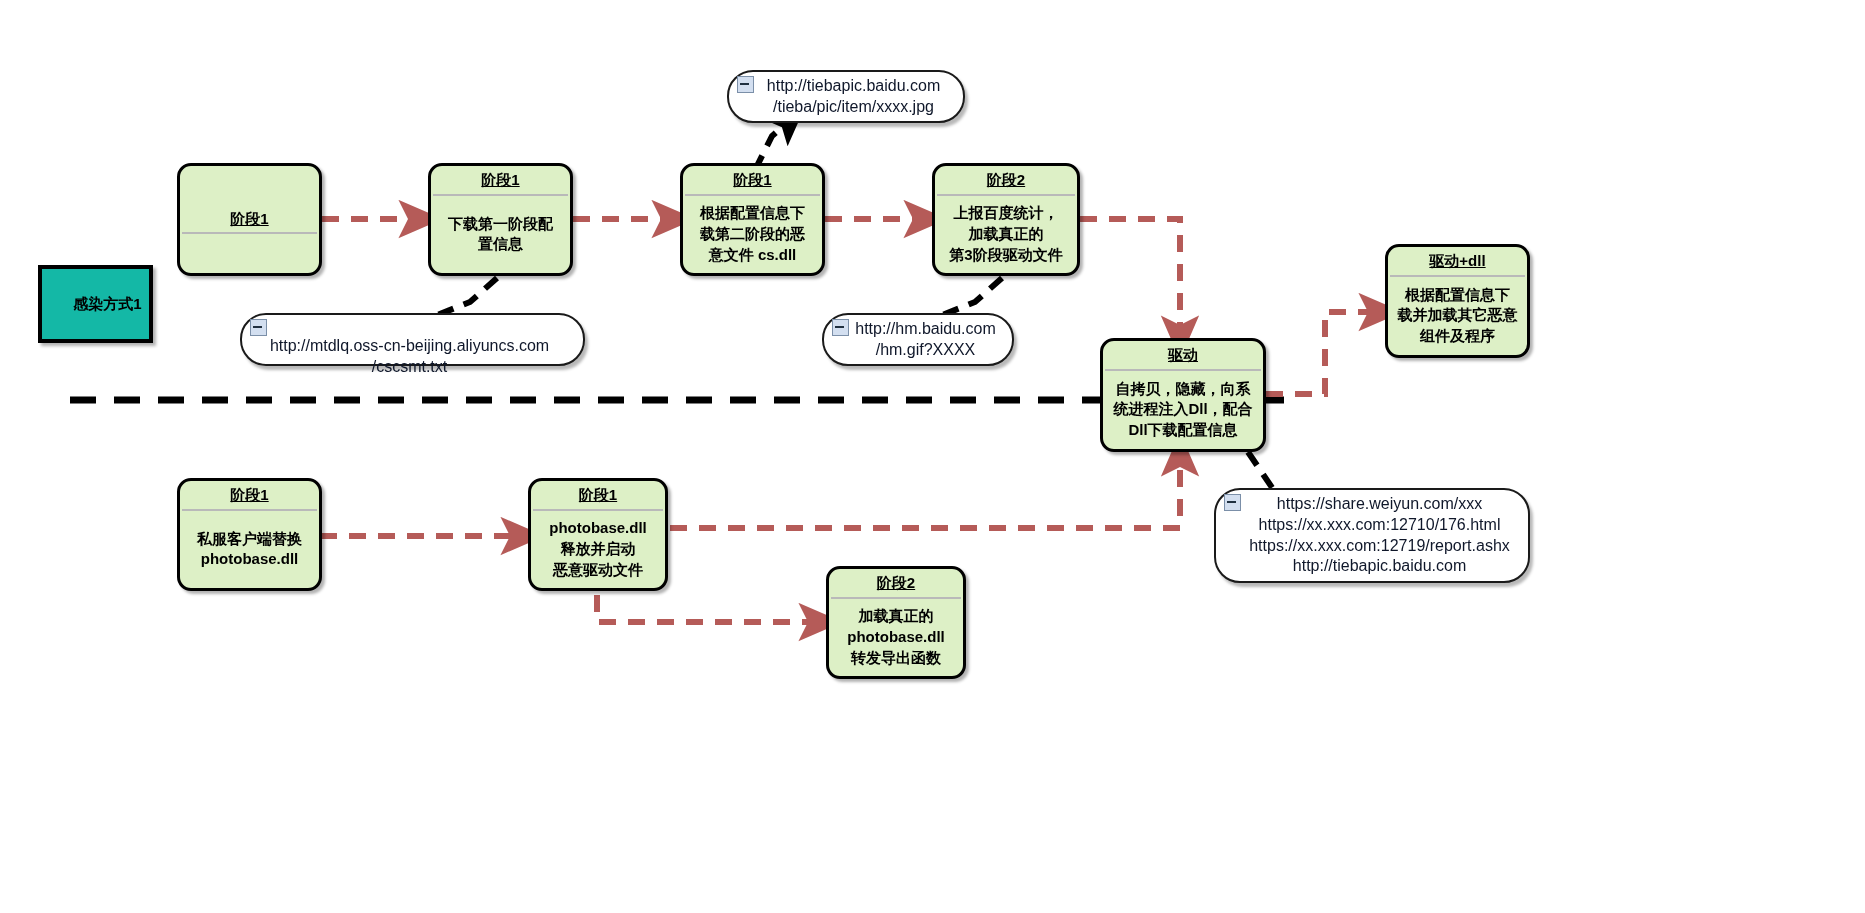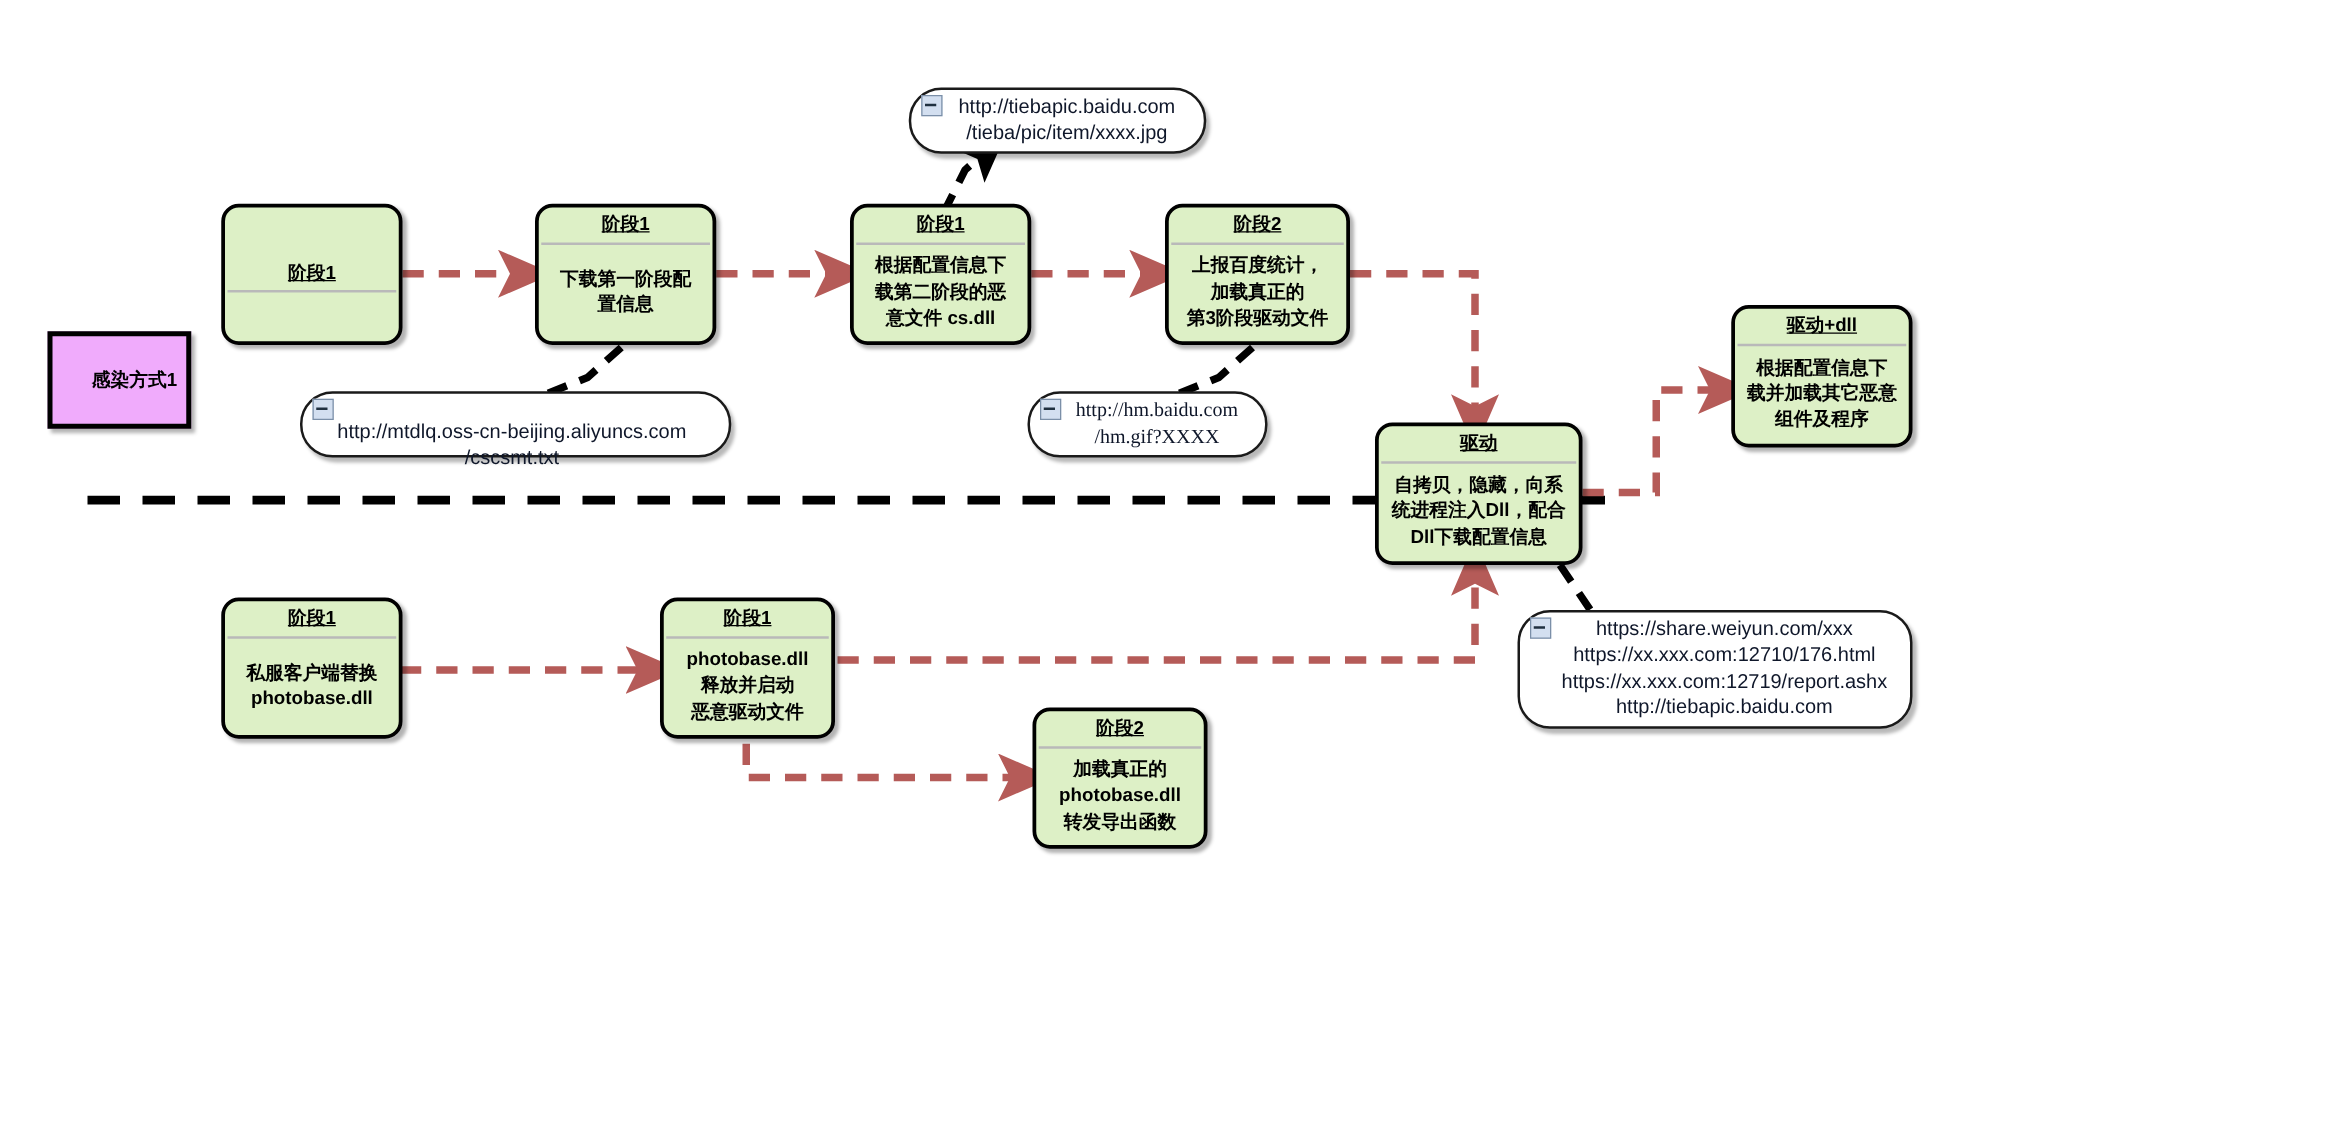--- a/index.html
+++ b/index.html
@@ -67,21 +67,21 @@
     line-height: 1.38;
     padding: 4px 6px;
     white-space: pre-line;
   }
 
   
   .legend-box {
     position: absolute;
     z-index: 2;
     box-sizing: border-box;
-    background: #f0abfc;
+    background: #14b8a6;
     border: 4px solid #000000;
     box-shadow: 3px 3px 3px rgba(0,0,0,0.30);
     display: flex;
     align-items: center;
     justify-content: center;
     font-size: 15px;
     font-weight: bold;
     color: #000;
     padding-left: 24px;
   }
@@ -241,21 +241,21 @@
     <span class="note-text">http://tiebapic.baidu.com
 /tieba/pic/item/xxxx.jpg</span>
   </div>
 
   <div class="note" style="left:240px; top:313px; width:345px; height:53px;flex-direction:column;">
     <span class="note-icon"></span>
     <span class="note-text">http://mtdlq.oss-cn-beijing.aliyuncs.com
 /cscsmt.txt</span>
   </div>
 
-  <div class="note" style="left:822px; top:313px; width:192px; height:53px;font-family:Liberation Serif, serif;">
+  <div class="note" style="left:822px; top:313px; width:192px; height:53px;">
     <span class="note-icon"></span>
     <span class="note-text">http://hm.baidu.com
 /hm.gif?XXXX</span>
   </div>
 
   <div class="note" style="left:1214px; top:488px; width:316px; height:95px;">
     <span class="note-icon"></span>
     <span class="note-text">https://share.weiyun.com/xxx
 https://xx.xxx.com:12710/176.html
 https://xx.xxx.com:12719/report.ashx

